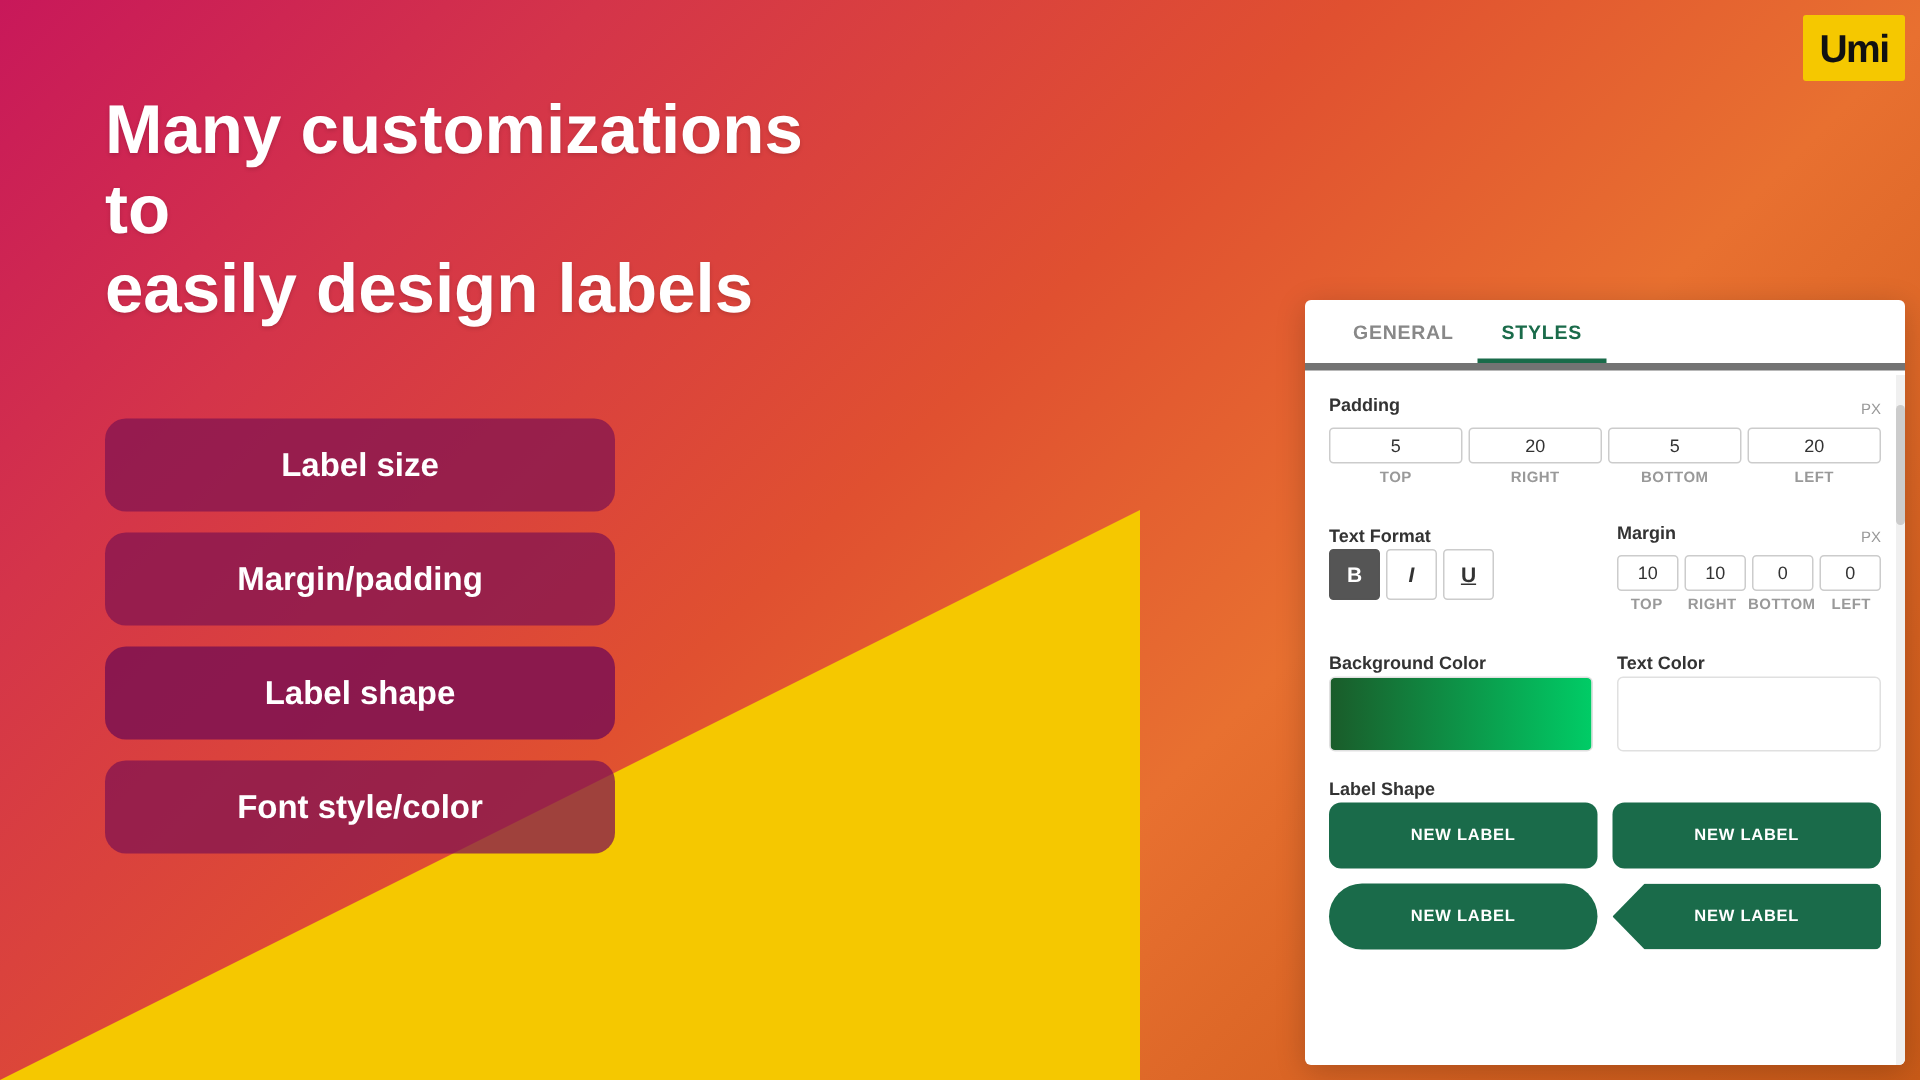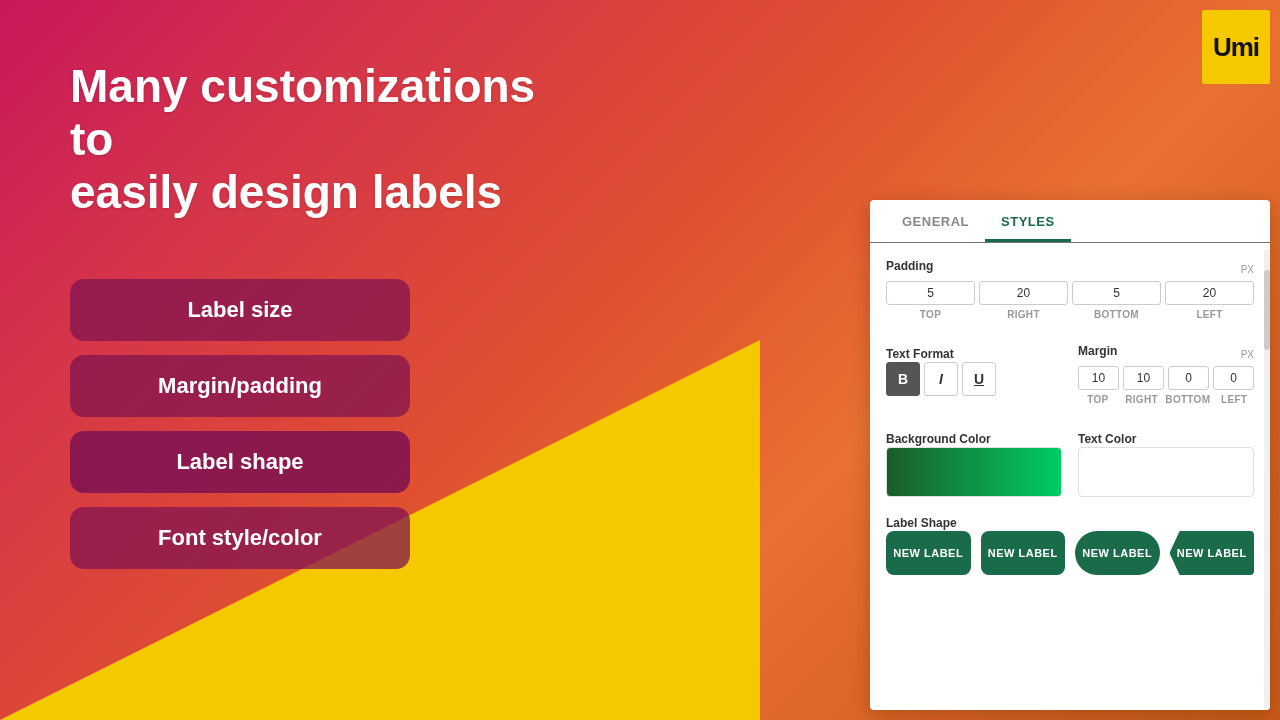--- a/index.html
+++ b/index.html
@@ -32,21 +32,21 @@
       z-index: 1;
     }
 
     
     .logo {
       position: absolute;
       top: 10px;
       right: 10px;
       background: #f5c800;
       width: 68px;
-      height: 74px;
+      height: 44px;
       display: flex;
       align-items: center;
       justify-content: center;
       z-index: 10;
       border-radius: 2px;
     }
     .logo span {
       font-size: 26px;
       font-weight: 900;
       color: #111;
@@ -105,21 +105,21 @@
       box-shadow: 0 4px 20px rgba(0,0,0,0.2);
       z-index: 10;
       overflow: hidden;
       display: flex;
       flex-direction: column;
     }
 
     
     .panel-tabs {
       display: flex;
-      border-bottom: 1px solid #737373;
+      border-bottom: 5px solid #737373;
       padding: 0 16px;
     }
     .panel-tab {
       padding: 14px 16px 10px;
       font-size: 13px;
       font-weight: 600;
       color: #888;
       cursor: pointer;
       border-bottom: 3px solid transparent;
       letter-spacing: 0.5px;
@@ -262,21 +262,21 @@
       background: #fff;
       border: 1px solid #e0e0e0;
     }
 
     
     .label-shape-section {
       margin-top: 4px;
     }
     .label-shape-grid {
       display: grid;
-      grid-template-columns: 1fr 1fr 1fr 1fr;
+      grid-template-columns: 1fr 1fr;
       gap: 10px;
     }
 
     .shape-btn {
       height: 44px;
       background: #1a6b4a;
       color: #fff;
       font-size: 11px;
       font-weight: 700;
       letter-spacing: 0.5px;

